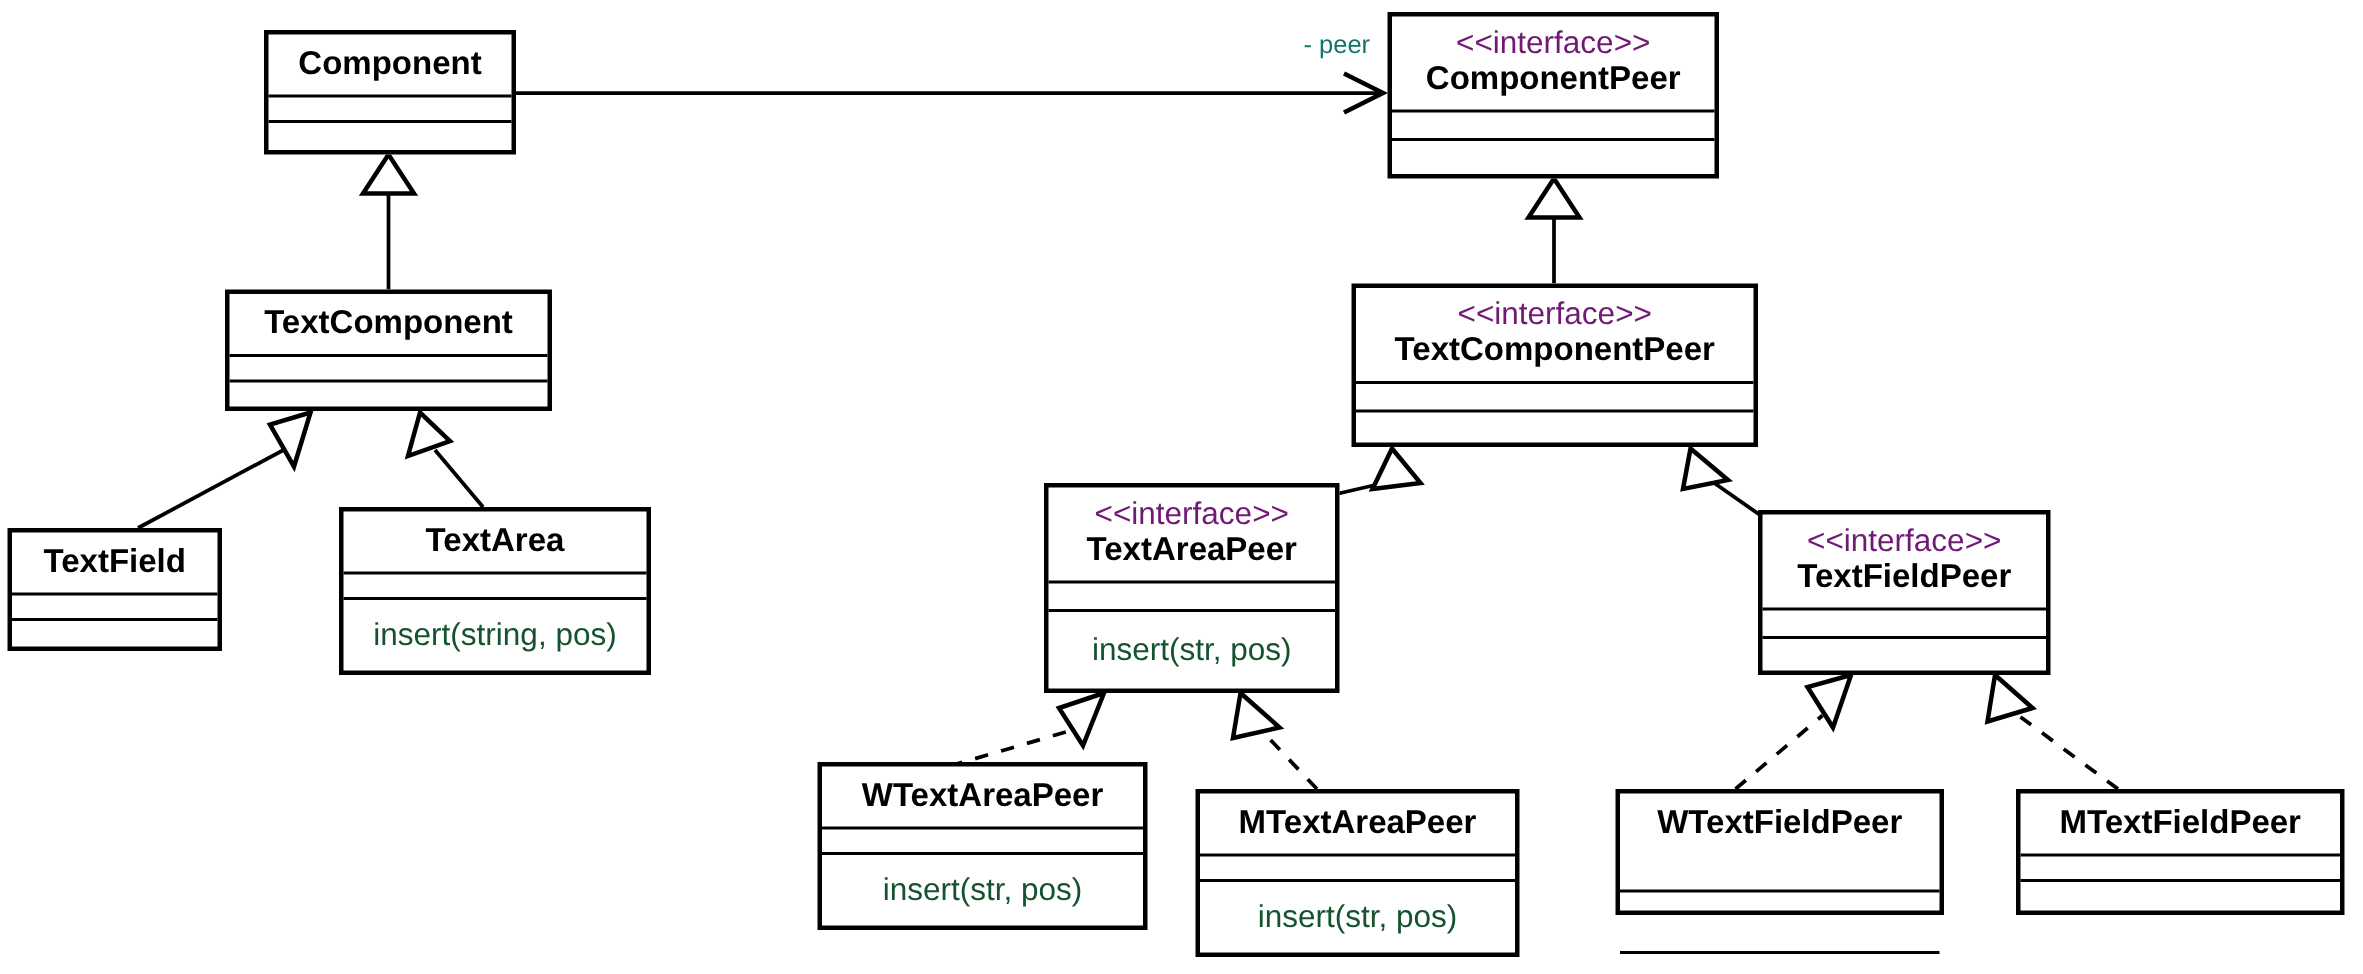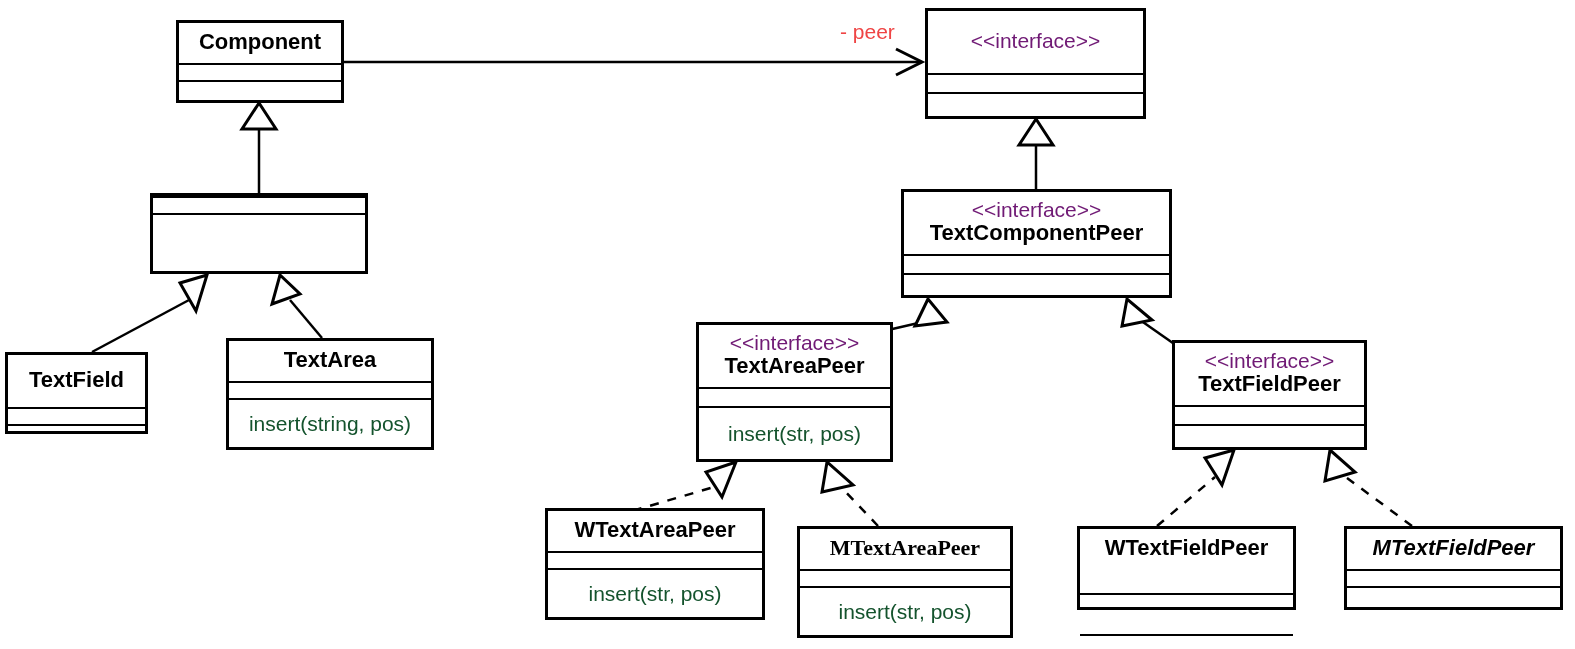--- a/index.html
+++ b/index.html
@@ -72,24 +72,25 @@
     white-space: nowrap;
   }
   .op-text {
     font-size: 21px;
     font-weight: normal;
     color: #14532d;
     white-space: nowrap;
   }
   .edge-label {
     position: absolute;
-    font-size: 21px;
-    color: #ef4444;
+    font-size: 17px;
+    color: #0f766e;
     white-space: nowrap;
     z-index: 3;
+    margin-left: 29px;
   }
 </style>
 </head>
 <body>
 
 <div id="diagram-root">
 
   <svg id="edge-layer" viewBox="0 0 1575 649">
 
     <g>
@@ -158,30 +159,34 @@
       <div class="op-text"></div>
     </div>
     <div class="compartment c-ops sep">
       <div class="op-text"></div>
     </div>
   </div>
 
   <div class="uml-class" style="left:925px; top:8px; width:221px; height:111px;">
     <div class="compartment c-name" style="height:62px;">
       <div class="stereotype">&lt;&lt;interface&gt;&gt;</div>
+      <div class="cls-name">ComponentPeer</div>
     </div>
     <div class="compartment c-attrs sep" style="height:19px;">
       <div class="op-text"></div>
     </div>
     <div class="compartment c-ops sep">
       <div class="op-text"></div>
     </div>
   </div>
 
   <div class="uml-class" style="left:150px; top:193px; width:218px; height:81px;">
+    <div class="compartment c-name" style="height:40px;">
+      <div class="cls-name">TextComponent</div>
+    </div>
     <div class="compartment c-attrs sep" style="height:17px;">
       <div class="op-text"></div>
     </div>
     <div class="compartment c-ops sep">
       <div class="op-text"></div>
     </div>
   </div>
 
   <div class="uml-class" style="left:901px; top:189px; width:271px; height:109px;">
     <div class="compartment c-name" style="height:62px;">
@@ -190,21 +195,21 @@
     </div>
     <div class="compartment c-attrs sep" style="height:19px;">
       <div class="op-text"></div>
     </div>
     <div class="compartment c-ops sep">
       <div class="op-text"></div>
     </div>
   </div>
 
   <div class="uml-class" style="left:5px; top:352px; width:143px; height:82px;">
-    <div class="compartment c-name" style="height:52px;border-radius:13px;">
+    <div class="compartment c-name" style="height:40px;border-radius:13px;">
       <div class="cls-name">TextField</div>
     </div>
     <div class="compartment c-attrs sep" style="height:17px;">
       <div class="op-text"></div>
     </div>
     <div class="compartment c-ops sep">
       <div class="op-text"></div>
     </div>
   </div>
 
@@ -252,21 +257,21 @@
     </div>
     <div class="compartment c-attrs sep" style="height:17px;">
       <div class="op-text"></div>
     </div>
     <div class="compartment c-ops sep">
       <div class="op-text">insert(str, pos)</div>
     </div>
   </div>
 
   <div class="uml-class" style="left:797px; top:526px; width:216px; height:112px;">
-    <div class="compartment c-name" style="height:40px;font-family:Liberation Serif, serif;">
+    <div class="compartment c-name" style="height:40px;">
       <div class="cls-name">MTextAreaPeer</div>
     </div>
     <div class="compartment c-attrs sep" style="height:17px;">
       <div class="op-text"></div>
     </div>
     <div class="compartment c-ops sep">
       <div class="op-text">insert(str, pos)</div>
     </div>
   </div>
 
@@ -275,21 +280,21 @@
       <div class="cls-name">WTextFieldPeer</div>
     </div>
     <div class="compartment c-attrs sep" style="height:17px;">
       <div class="op-text"></div>
     </div>
     <div class="compartment c-ops sep">
       <div class="op-text"></div>
     </div>
   </div>
 
-  <div class="uml-class" style="left:1344px; top:526px; width:219px; height:84px;font-style:italic;">
+  <div class="uml-class" style="left:1344px; top:526px; width:219px; height:84px;">
     <div class="compartment c-name" style="height:40px;">
       <div class="cls-name">MTextFieldPeer</div>
     </div>
     <div class="compartment c-attrs sep" style="height:17px;">
       <div class="op-text"></div>
     </div>
     <div class="compartment c-ops sep">
       <div class="op-text"></div>
     </div>
   </div>

